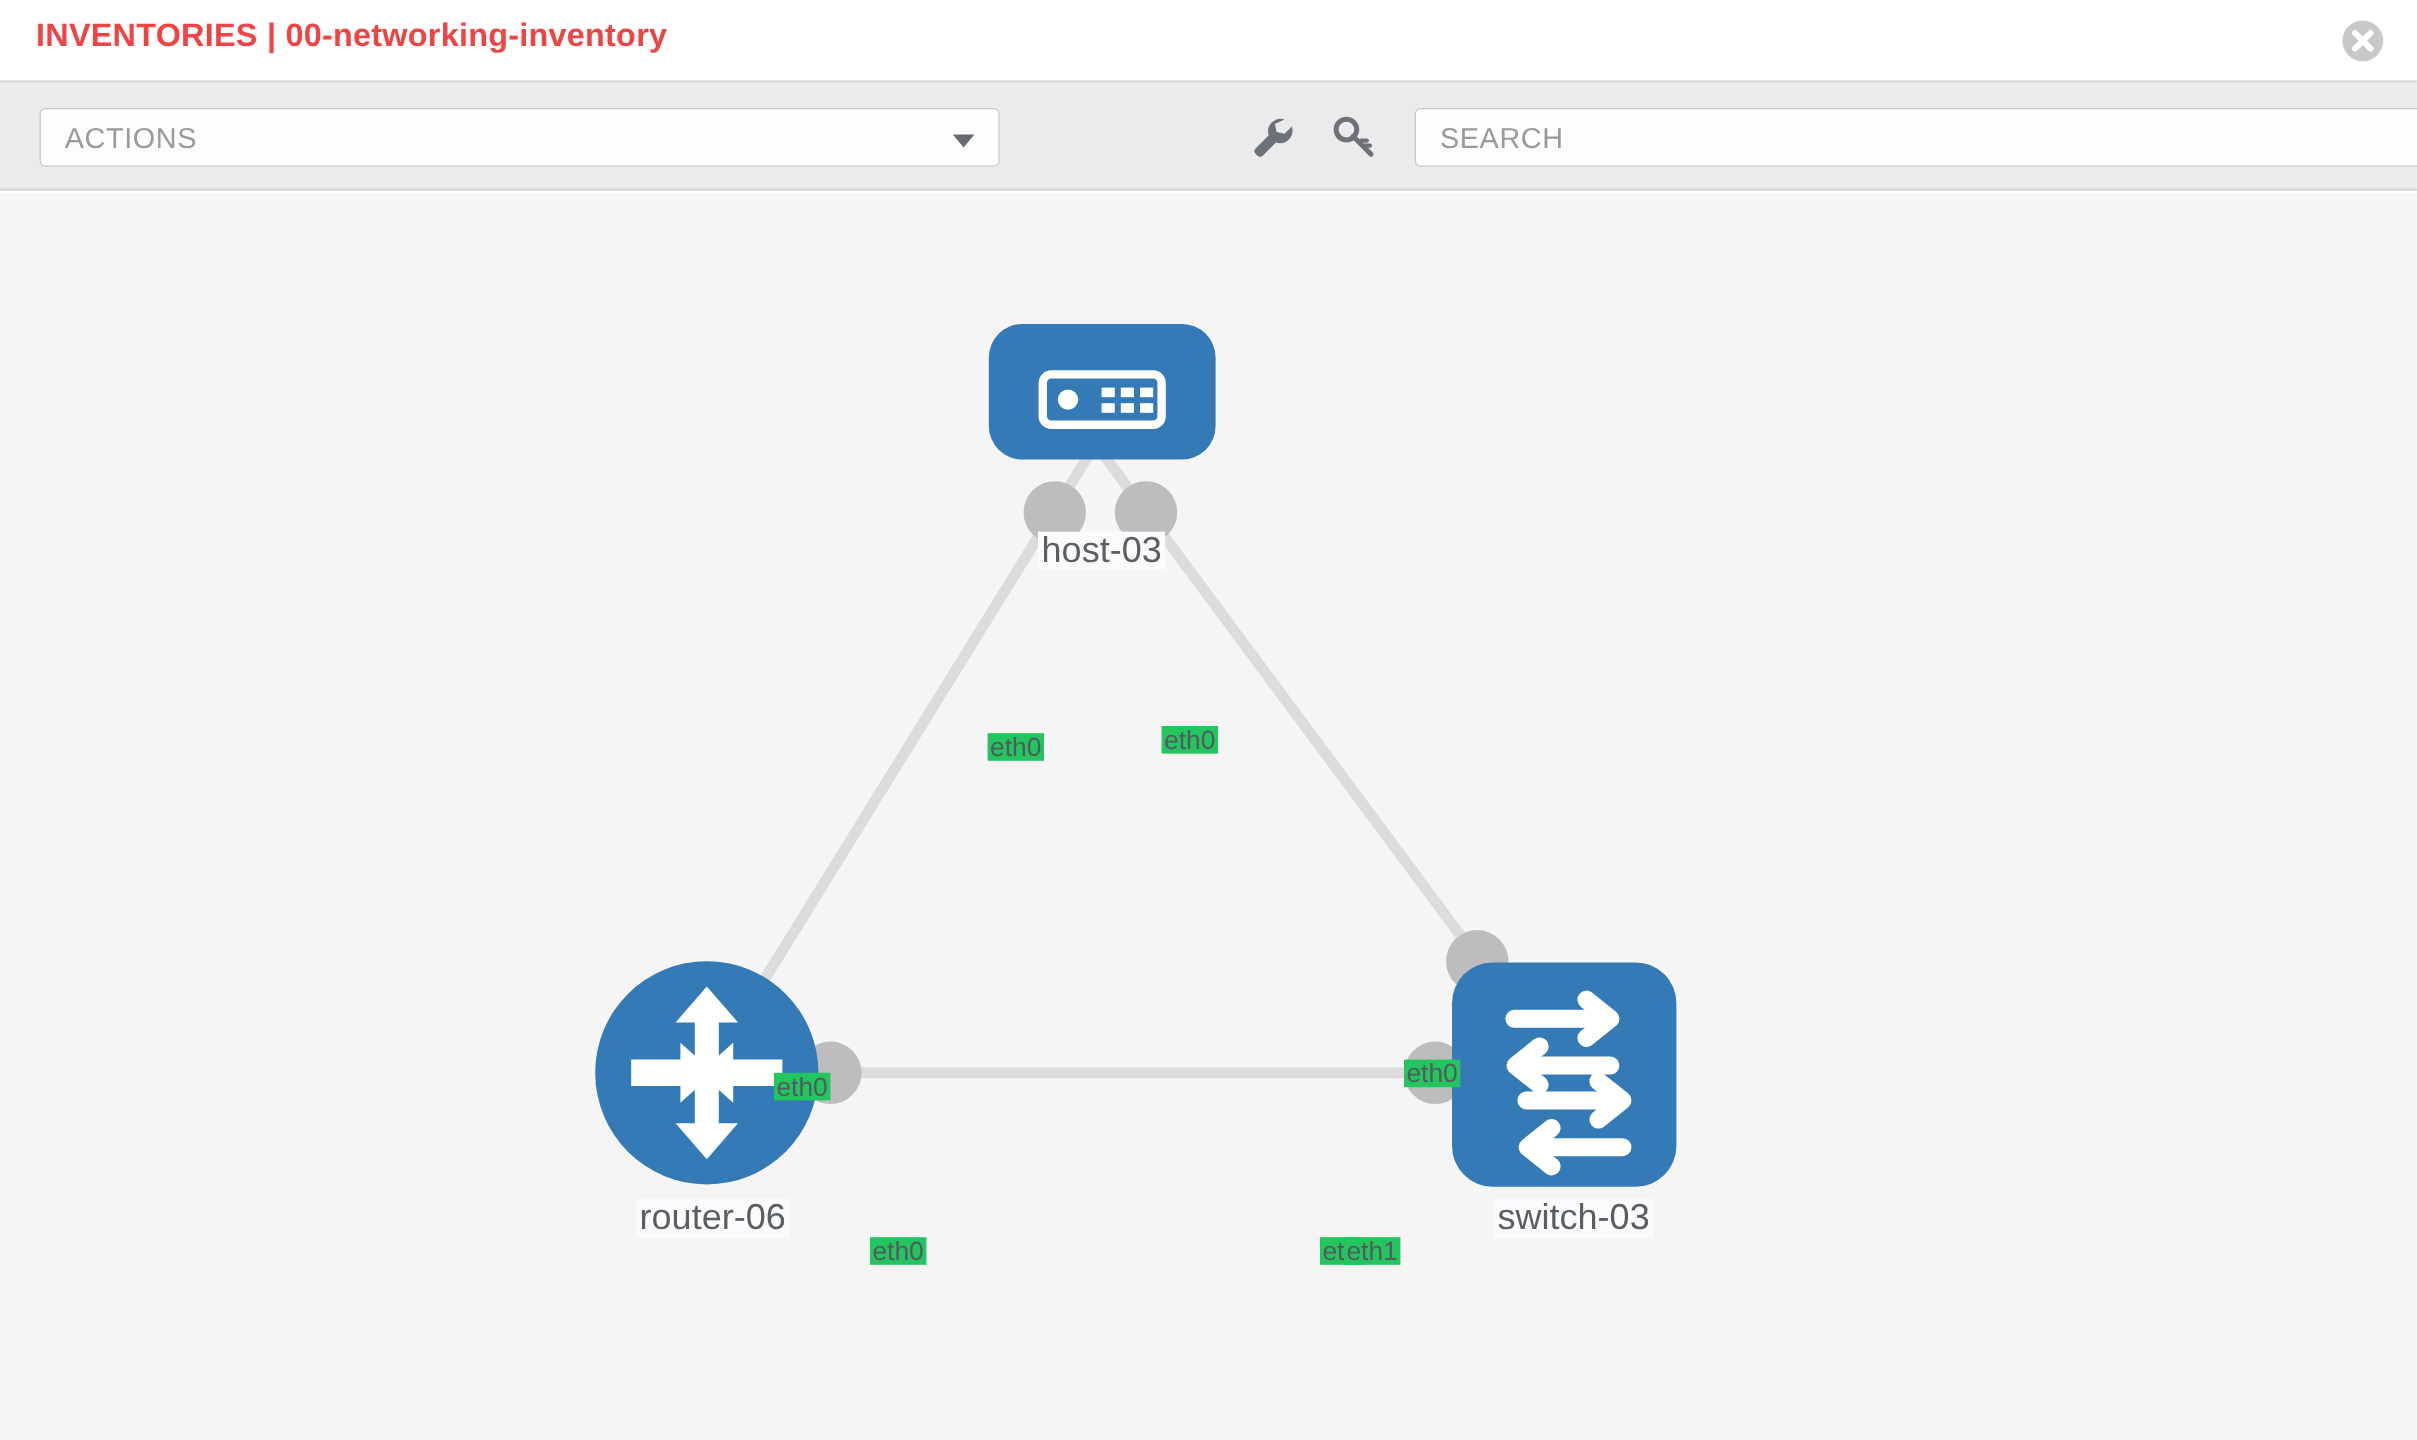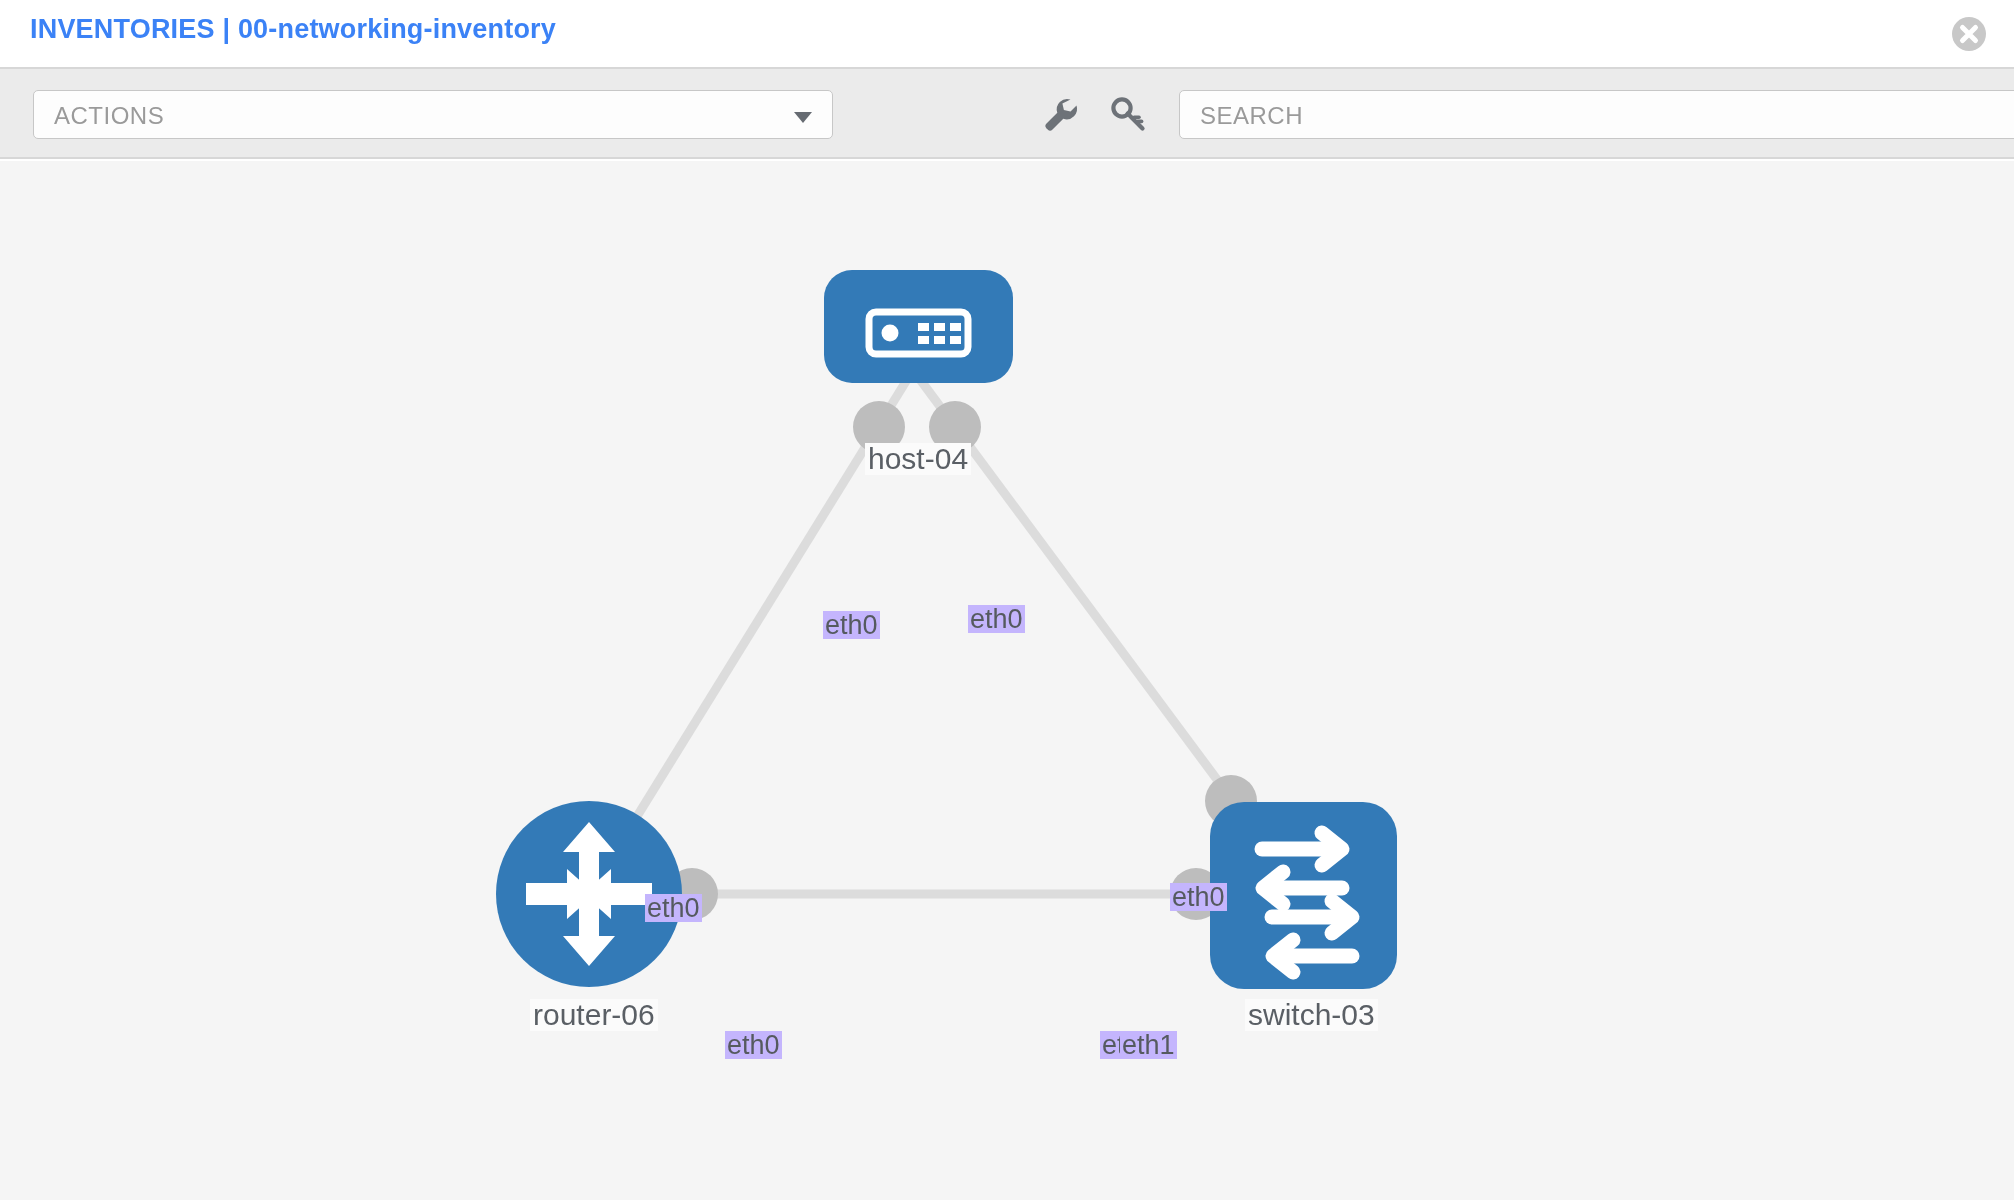--- a/index.html
+++ b/index.html
@@ -14,21 +14,21 @@
   
   .header {
     position: absolute; left: 0; top: 0;
     width: 2014px; height: 69px;
     background: #ffffff;
     border-bottom: 2px solid #d7d7d7;
   }
   .page-title {
     position: absolute; left: 30px; top: 14px;
     font-size: 27px; font-weight: bold;
-    color: #3b82f6;
+    color: #ef4444;
     letter-spacing: 0.2px;
     white-space: nowrap;
   }
   .close-btn {
     position: absolute; right: 25px; top: 14px;
     width: 40px; height: 40px;
     cursor: pointer;
   }
 
   
@@ -87,23 +87,23 @@
     overflow: hidden;
   }
   .topology-svg {
     position: absolute; left: 0; top: 0;
     width: 2014px; height: 1039px;
   }
 
   
   .iface-label {
     position: absolute;
-    font-size: 27px;
+    font-size: 22px;
     color: #555a5f;
-    background: #c4b5fd;
+    background: #22c55e;
     padding: 0 2px;
     white-space: nowrap;
     line-height: 1.05;
   }
   .node-label {
     position: absolute;
     font-size: 30px;
     color: #5a5f65;
     background: #fbfbfb;
     padding: 0 3px;
@@ -220,19 +220,19 @@
   <div class="iface-label" style="left:645px; top:733px;">eth0</div>
 
   <div class="iface-label" style="left:1170px; top:722px;">eth0</div>
 
   <div class="iface-label" style="left:725px; top:870px;">eth0</div>
 
   <div class="iface-label" style="left:1100px; top:870px;">eth</div>
 
   <div class="iface-label" style="left:1120px; top:870px;">eth1</div>
 
-  <div class="node-label" style="left:865px; top:282px;">host-04</div>
+  <div class="node-label" style="left:865px; top:282px;">host-03</div>
 
   <div class="node-label" style="left:530px; top:838px;">router-06</div>
 
   <div class="node-label" style="left:1245px; top:838px;">switch-03</div>
 
 </div>
 
 </body></html>

